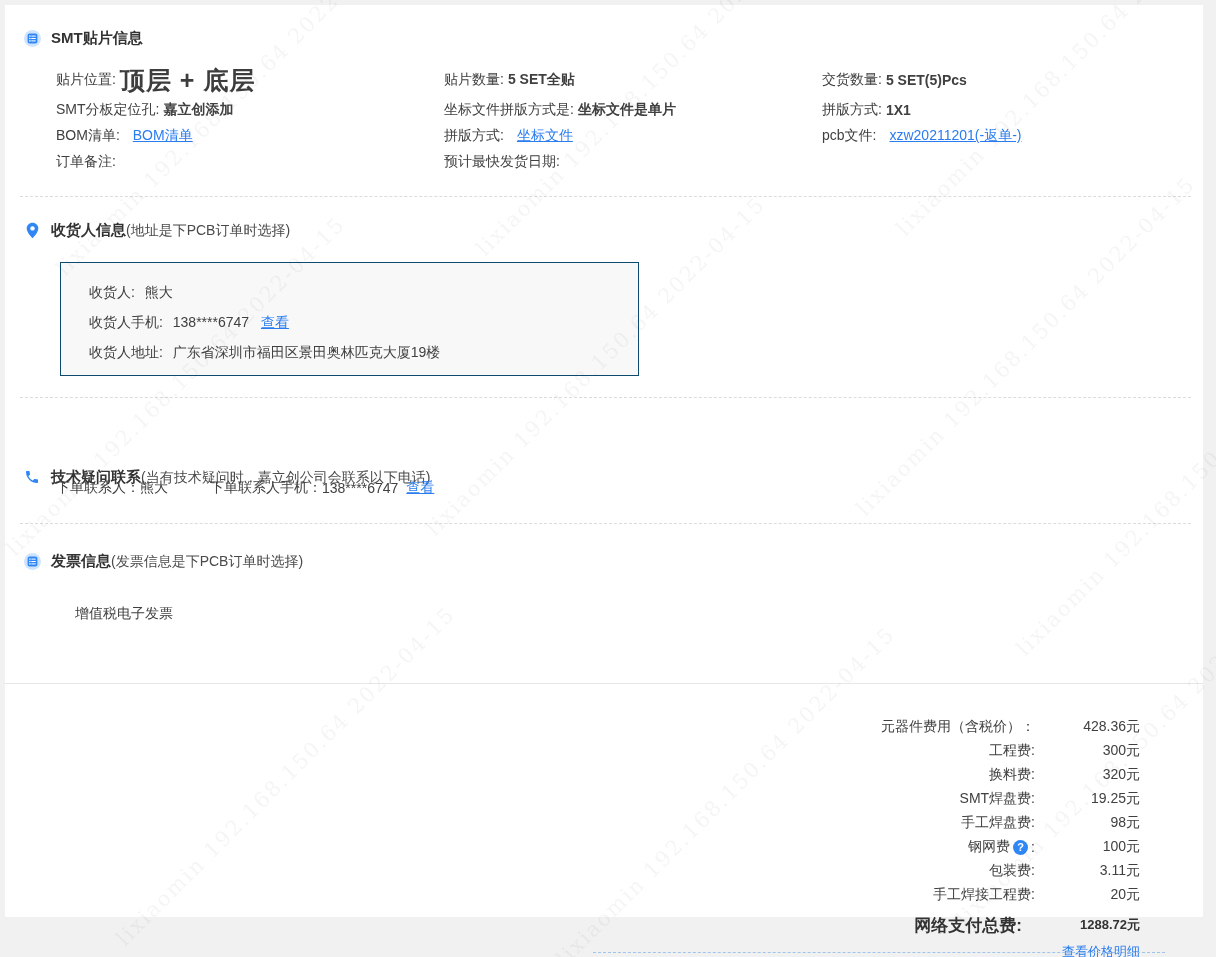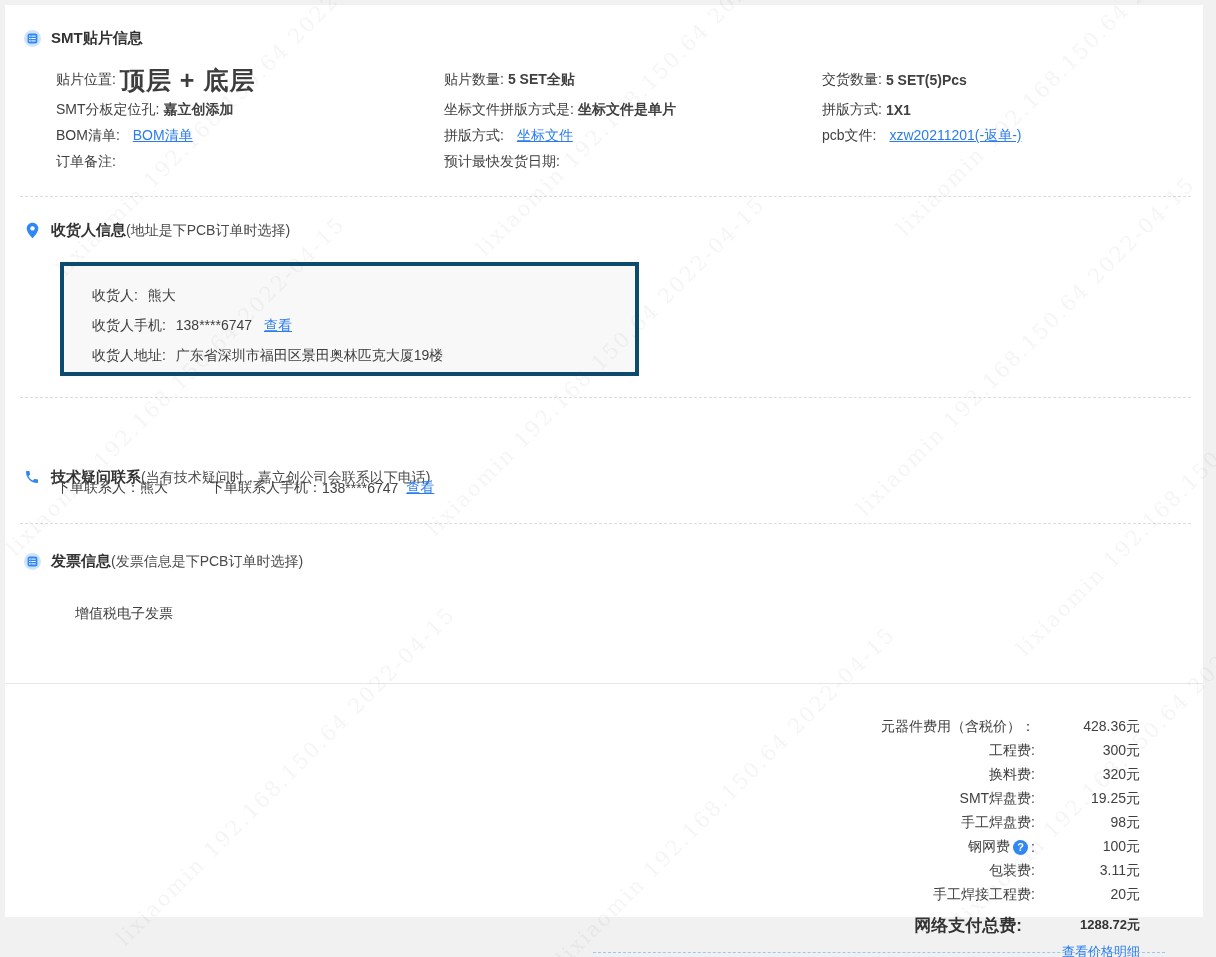--- a/index.html
+++ b/index.html
@@ -38,21 +38,21 @@
   .f-value { margin-left:4px; color:#404040;font-weight:bold; }
   .f-value.big { font-size:25px; color:#3d3d3d; letter-spacing:1px; }
   a.lnk { color:#2a7cf0; text-decoration:underline; cursor:pointer; }
   .f-link { margin-left:13px; }
   
   .dash-div  { position:absolute; left:15px; right:12px; border-top:1px dashed #dcdcdc; }
   .solid-div { position:absolute; left:0; right:0; border-top:1px solid #e7e7e7; }
   
   .receiver-box {
     position:absolute; left:55px; top:257px; width:579px; height:114px;
-    background:#f8f8f8; border:4px solid #0c4a6e;
+    background:#f8f8f8; border:1px solid #0c4a6e;
     padding:14px 0 0 28px; line-height:30px;
   }
   .rline span.val { margin-left:6px; }
   .rline .lnk { margin-left:8px; }
   
   .contact-row { position:absolute; left:51px; top:472px; height:22px; display:flex; align-items:center; }
   .contact-pair { display:flex; align-items:center; }
   .contact-gap { margin-left:42px; }
   .contact-row .lnk { margin-left:8px; }
   

